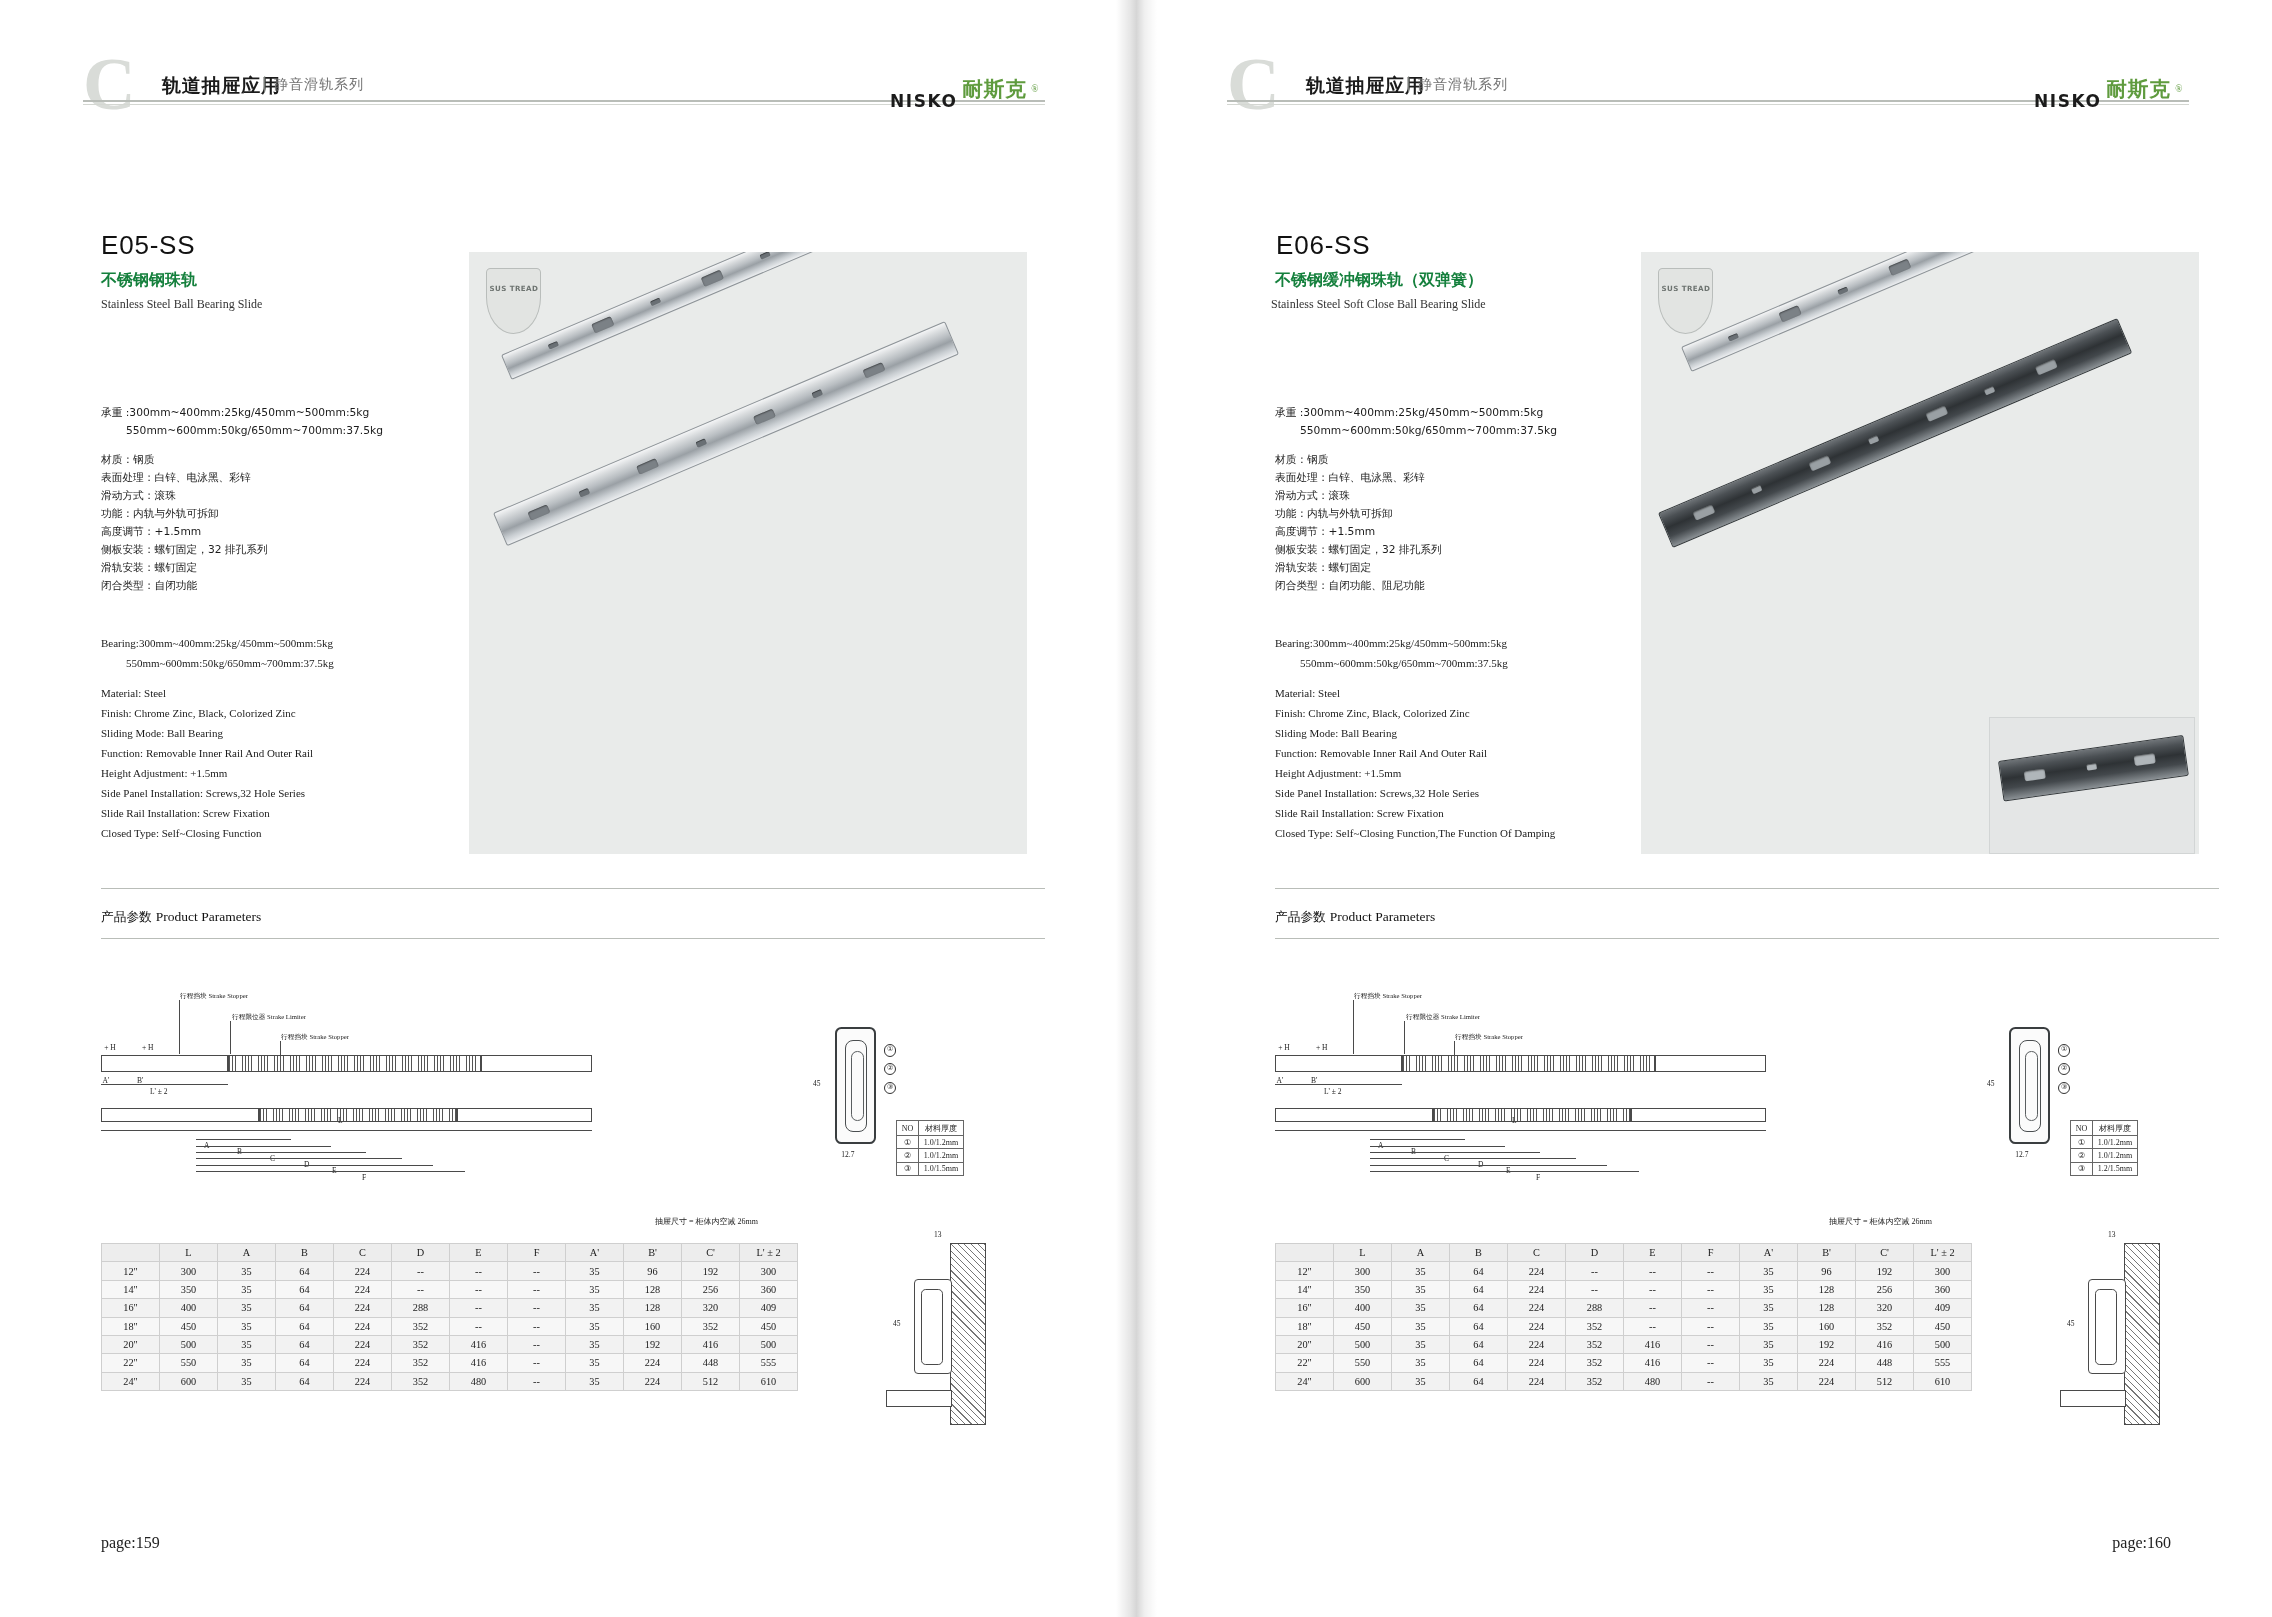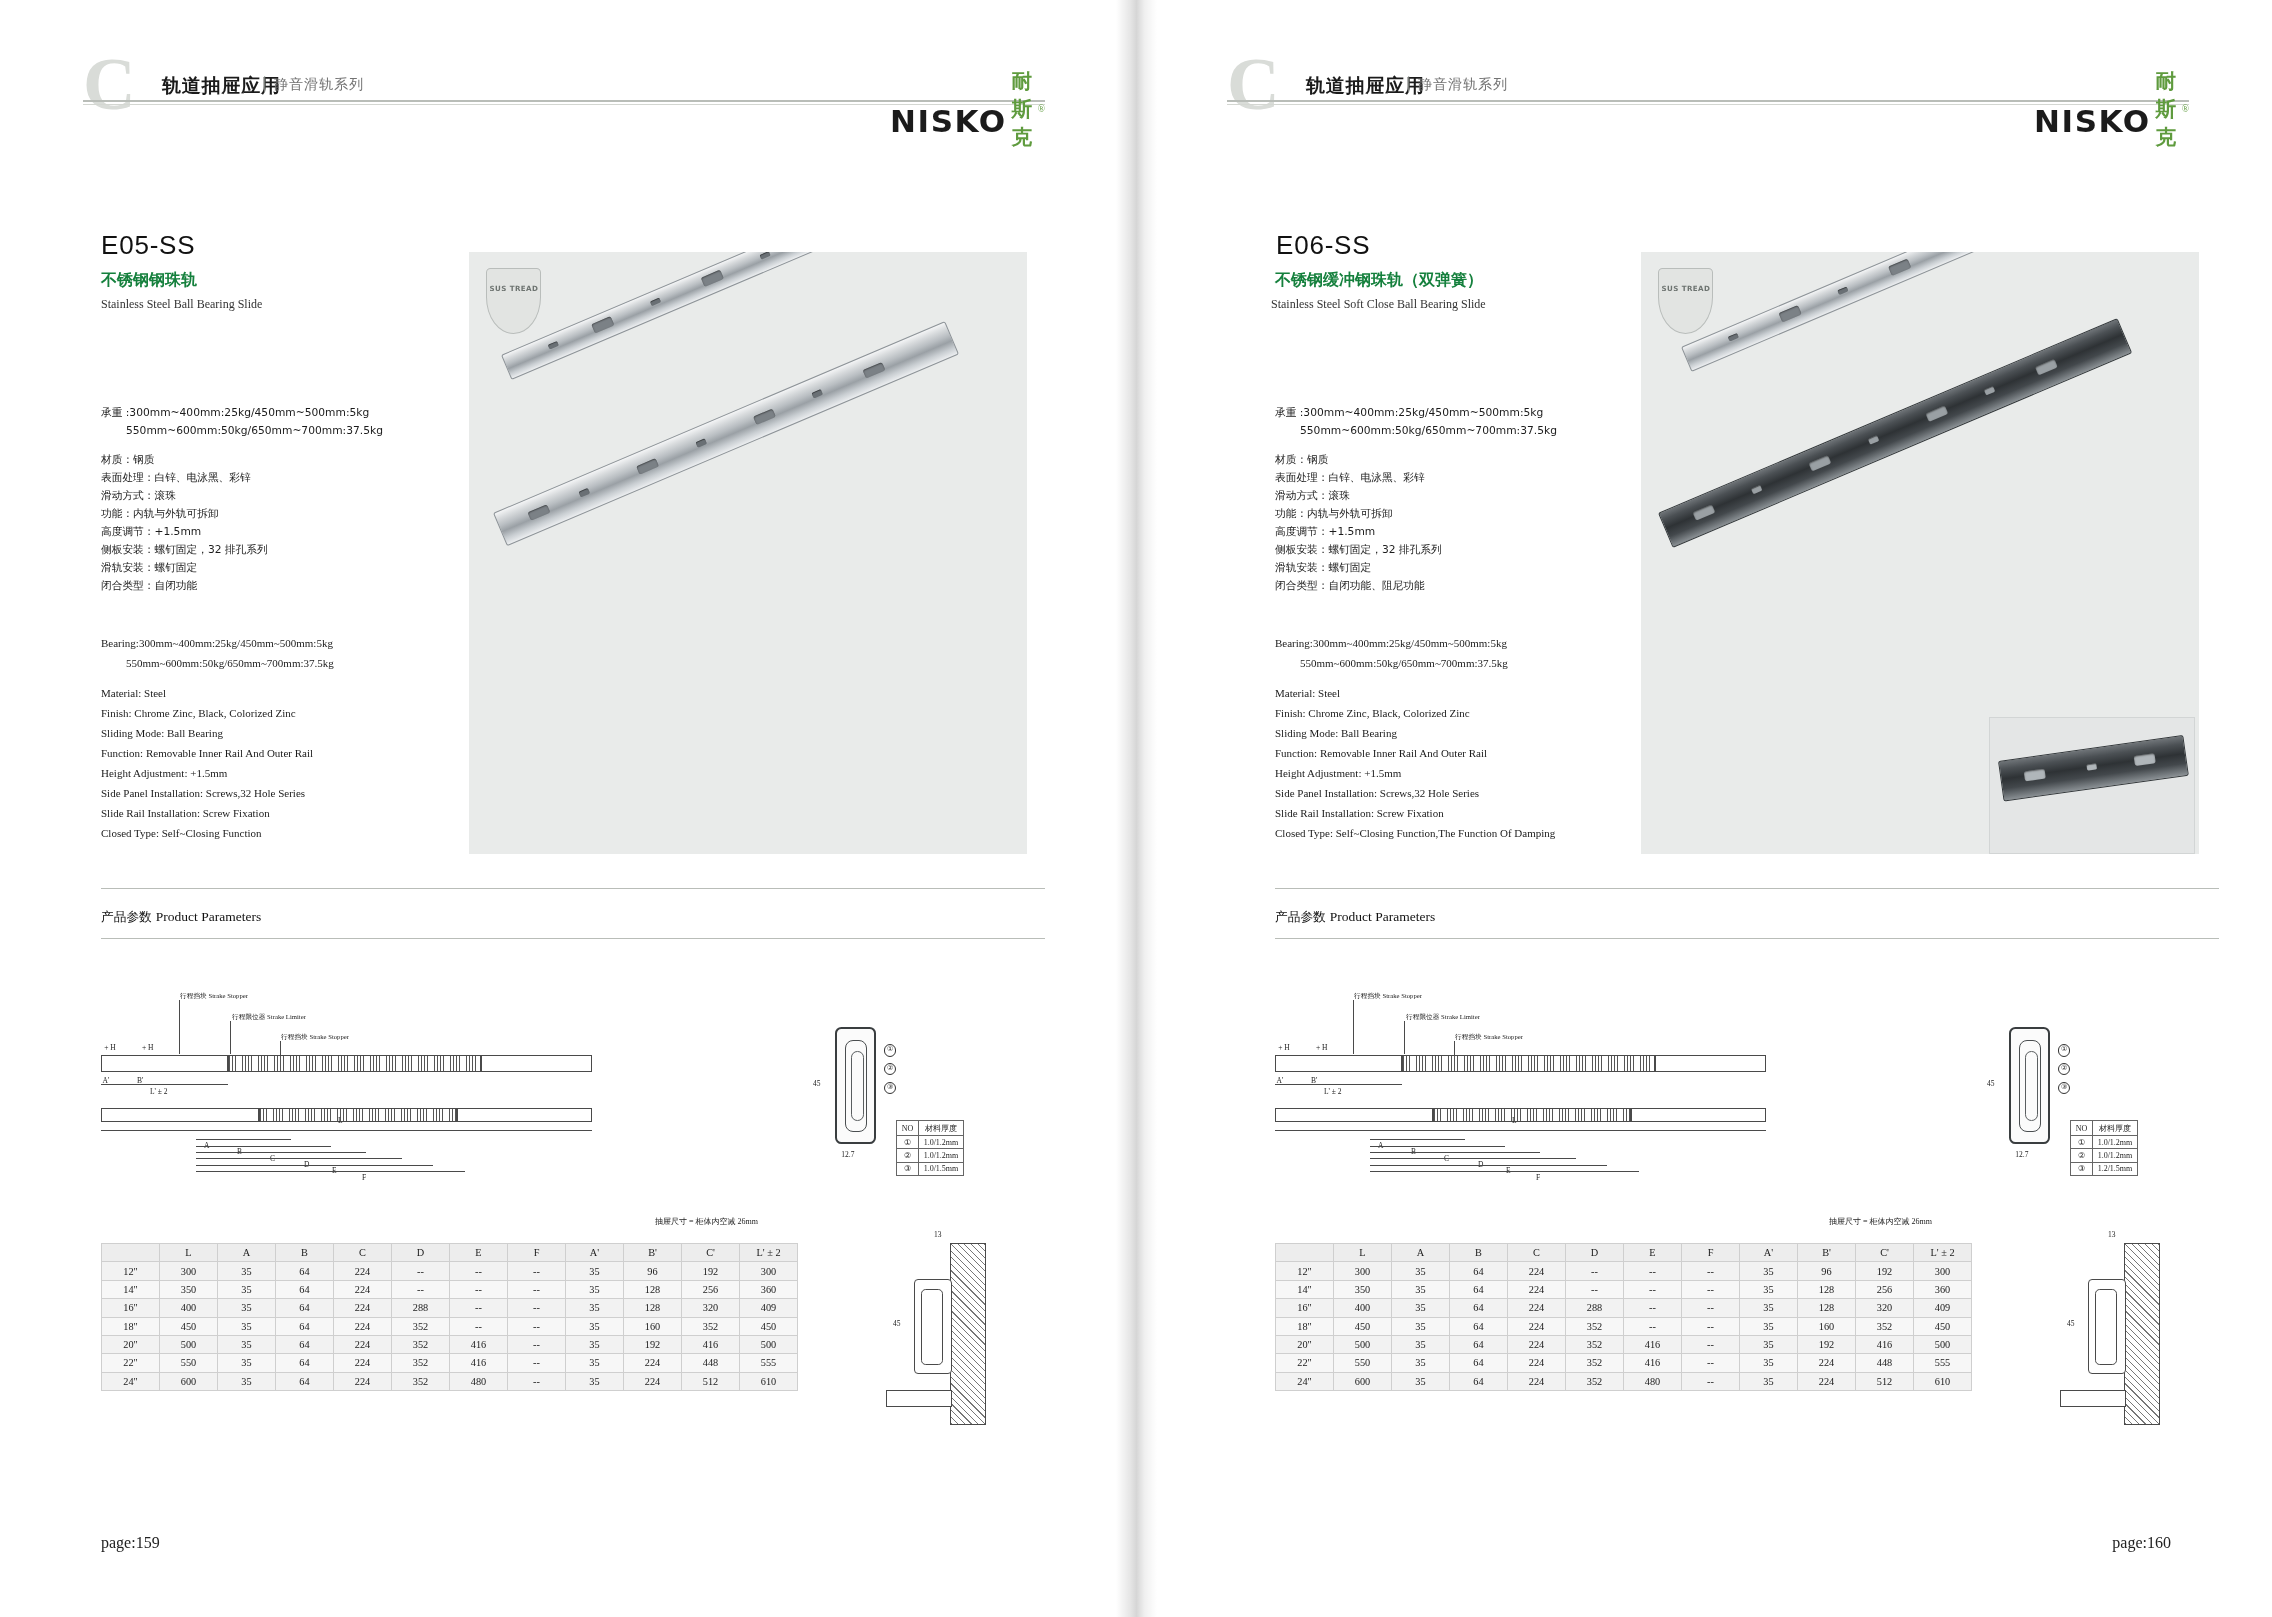--- a/index.html
+++ b/index.html
@@ -34,21 +34,21 @@
   }
   .hdr .tag-sep { position:absolute; left:180px; top:9.5px; font-size:17.4px; color:#9aa09a; }
   .hdr .tag-sub {
     position:absolute; left:191px; top:12.7px;
     font-family:"DejaVu Sans", sans-serif; font-size:14.2px; color:#737373; letter-spacing:0.8px;
   }
   .hdr .rule { position:absolute; left:0; top:38px; height:1.6px; background:#b9bdb8; }
   .hdr .rule2 { position:absolute; left:0; top:42px; height:0.8px; background:#d4d7d2; }
   .brand { position:absolute; top:4.7px; display:flex; align-items:center; gap:4.7px; }
   .brand .nis {
-    font-family:"DejaVu Sans", sans-serif; font-weight:bold; font-size:31px;
+    font-family:"DejaVu Sans", sans-serif; font-weight:bold; font-size:17px;
     letter-spacing:1.6px; color:#1b1b1b;margin-top:24px;
   }
   .brand .cn {
     font-family:"DejaVu Sans", sans-serif; font-weight:bold; font-size:20.6px;
     color:#5f9b3e; letter-spacing:0.8px;
   }
   .brand .reg { font-size:9.5px; color:#5f9b3e; vertical-align:super; }
 
   
   .prod-code {

